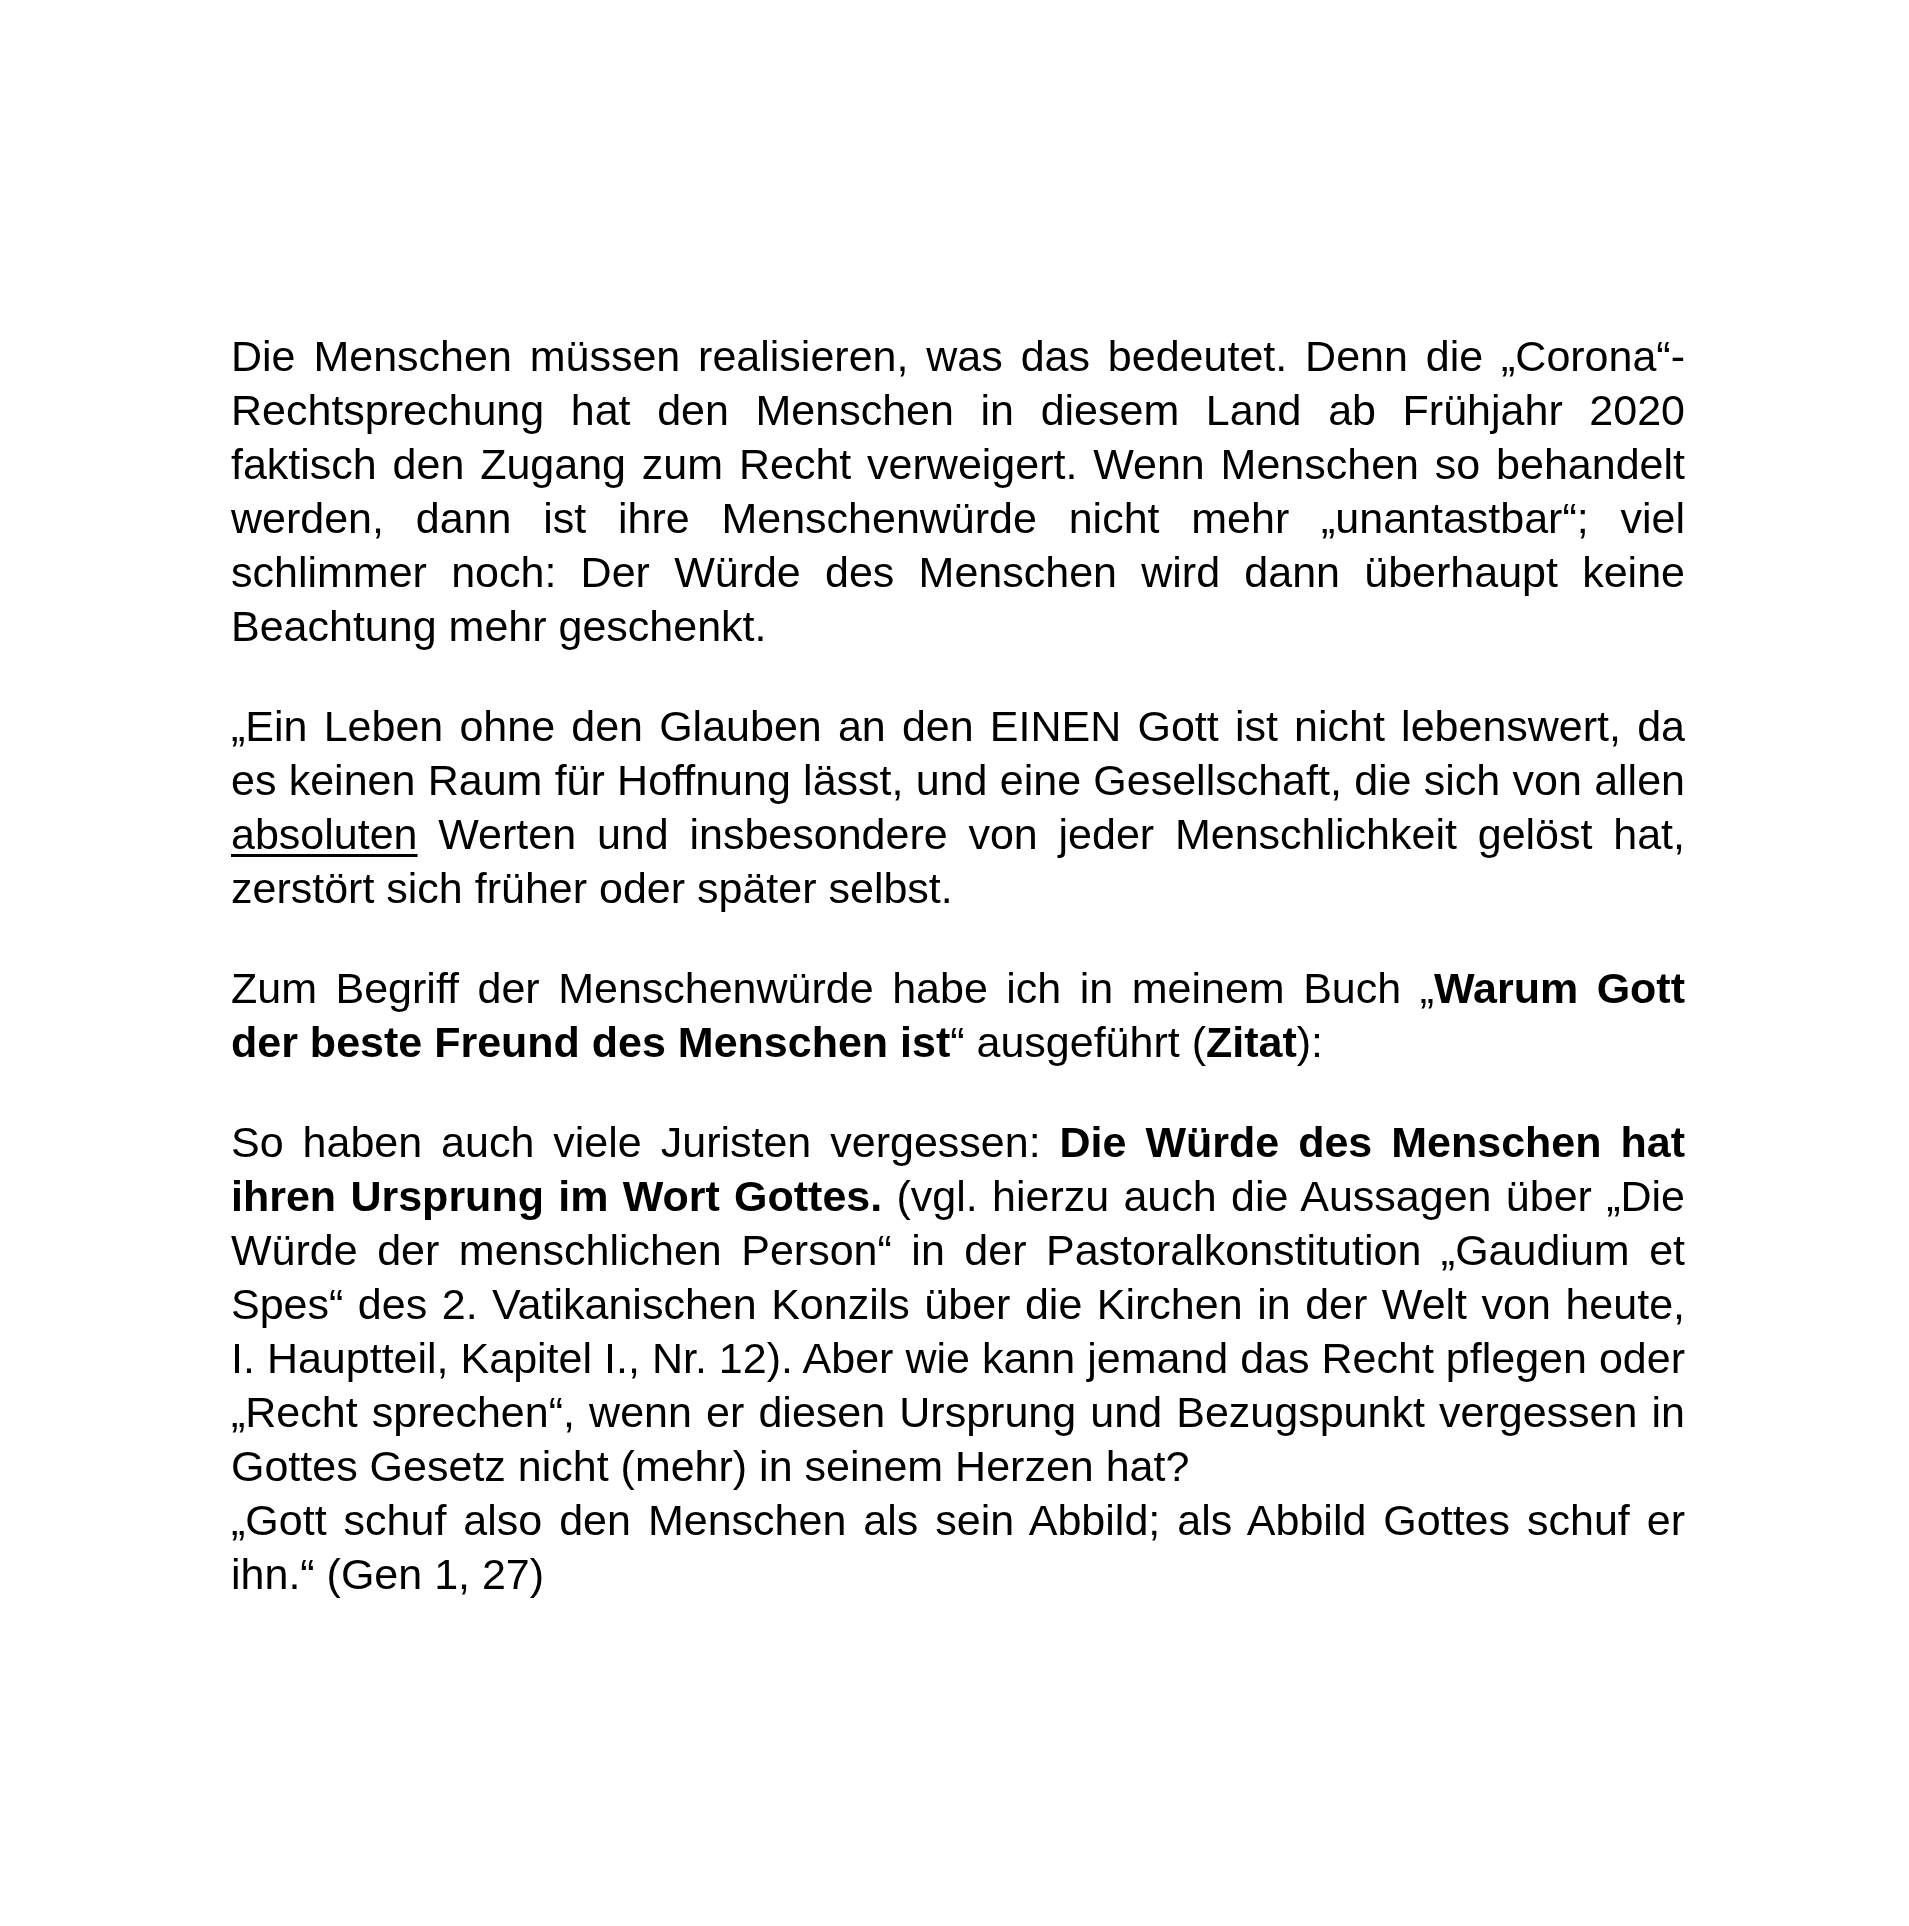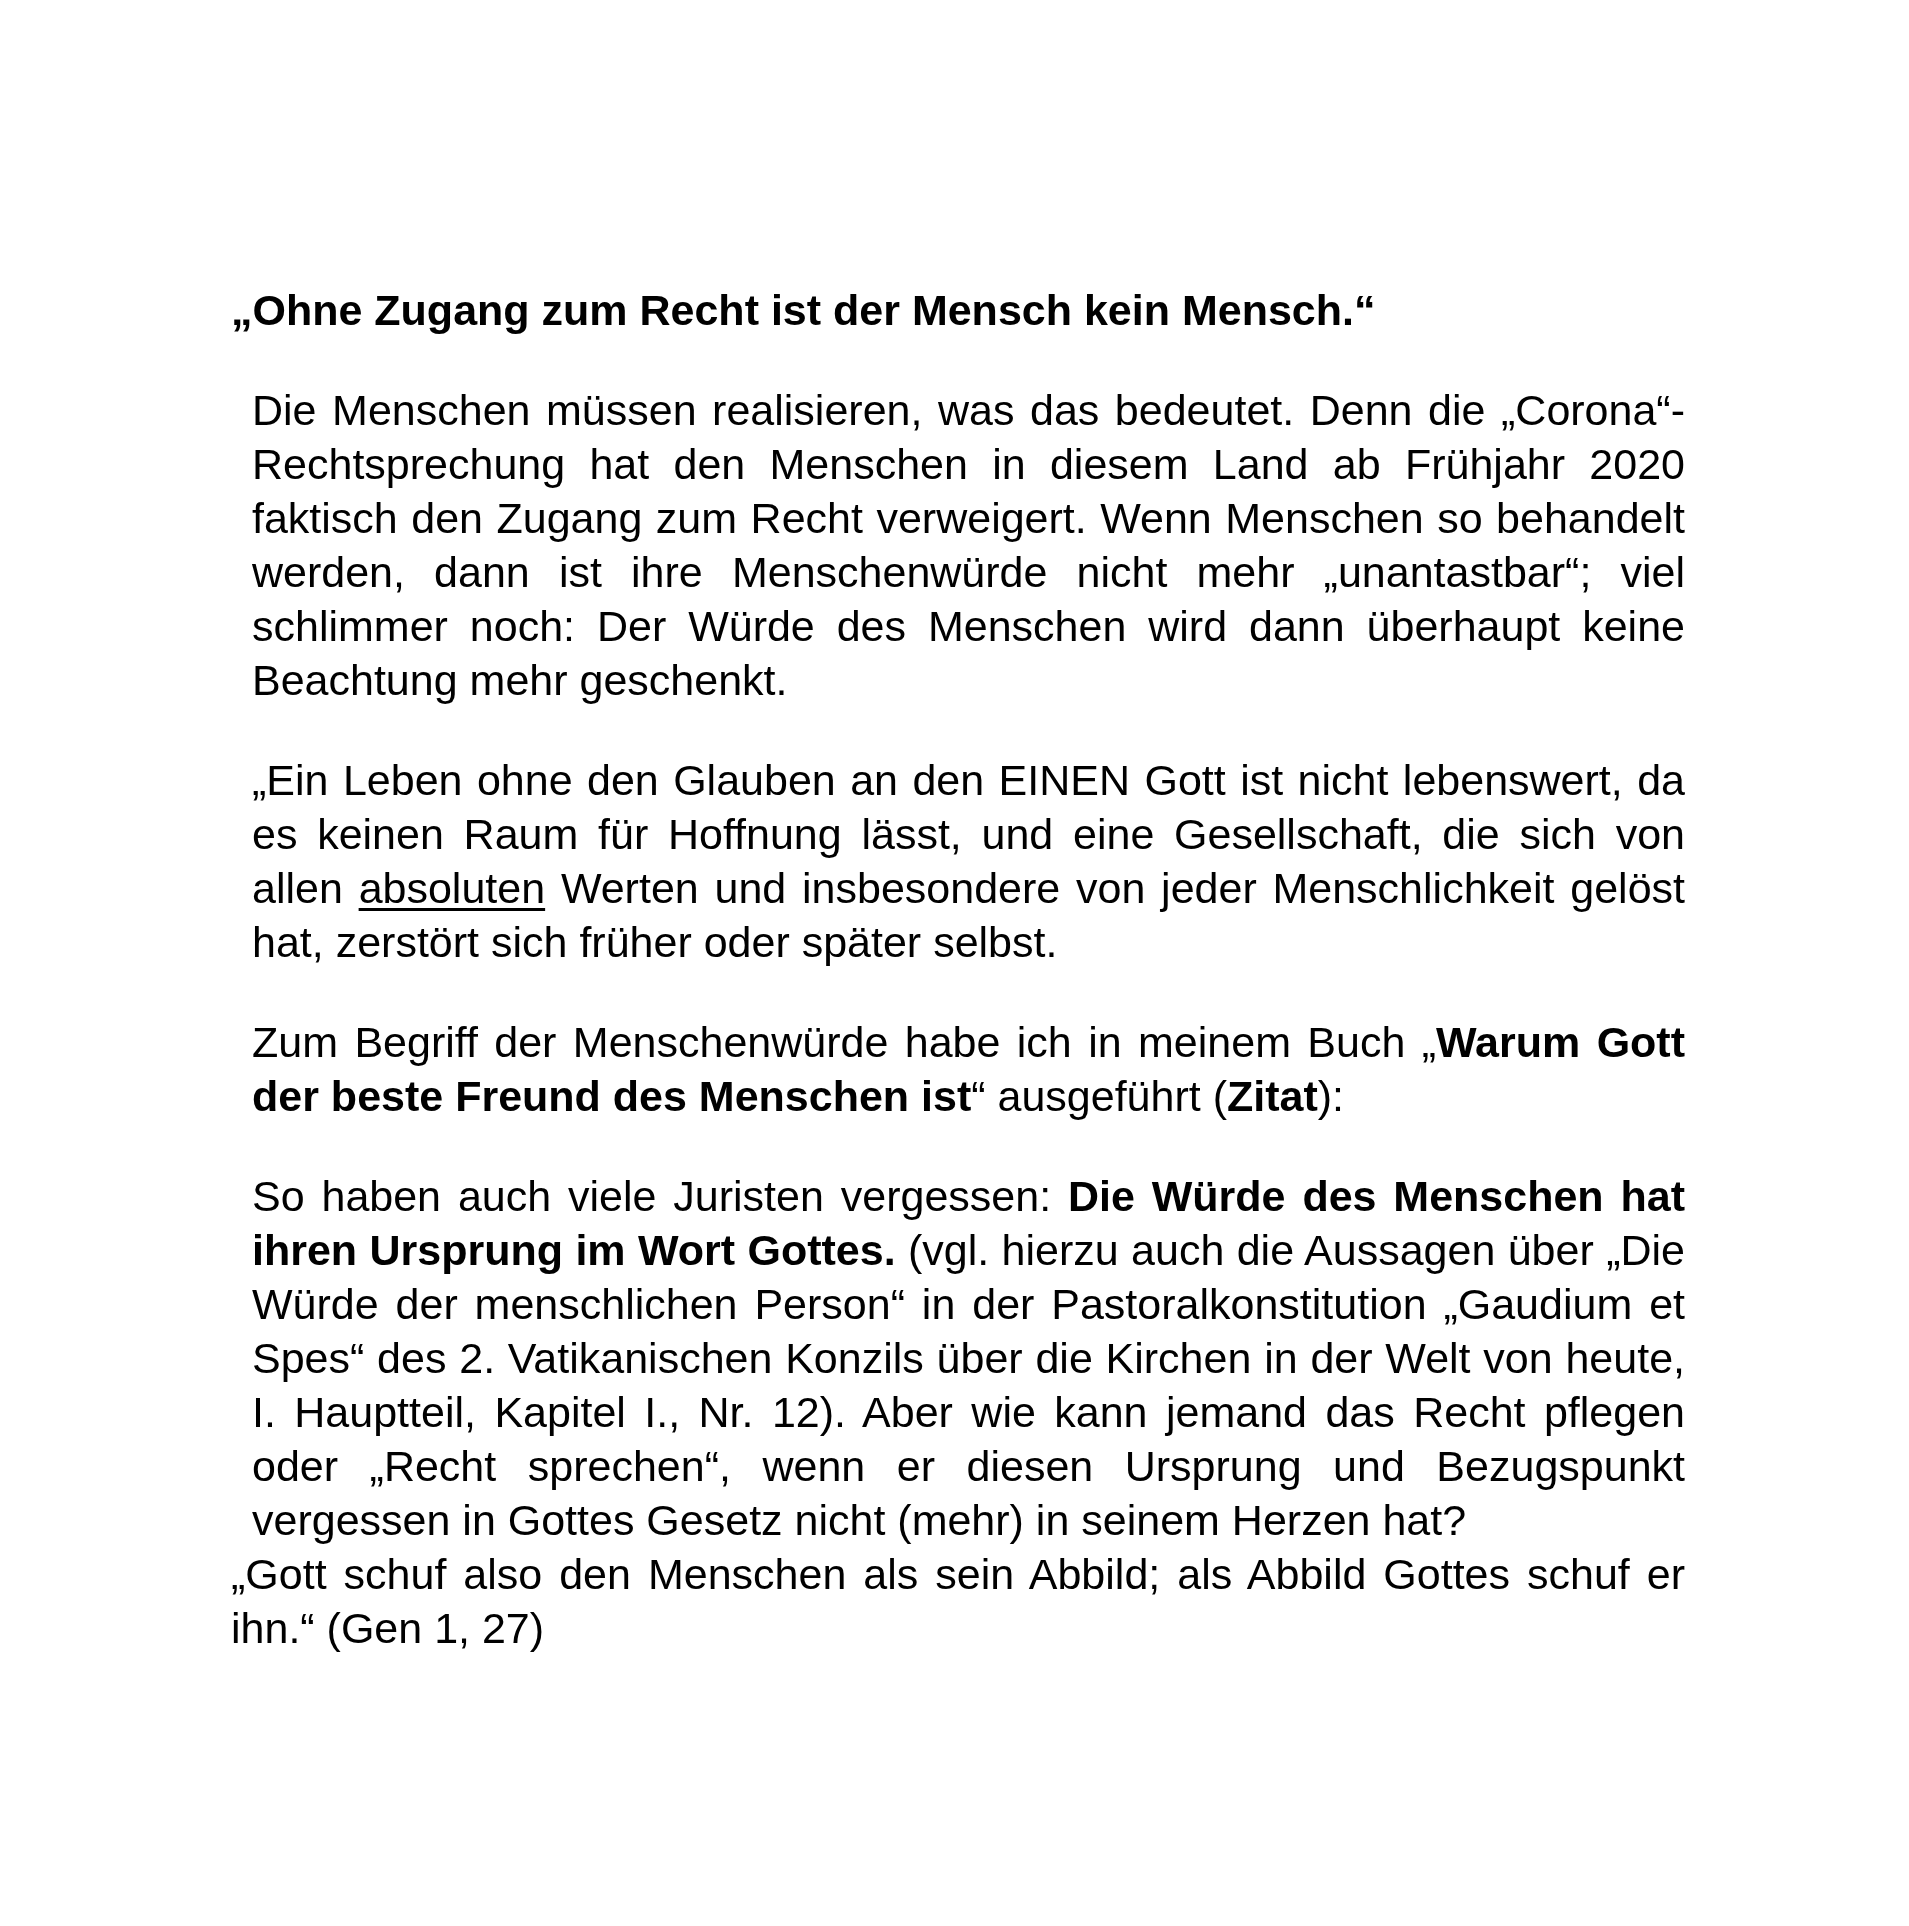--- a/index.html
+++ b/index.html
@@ -22,35 +22,33 @@
     top: 283px;
     width: 1454px;
     text-align: justify;
   }
   .content p {
     margin: 0;
     padding: 0;
   }
   .content p.space {
     margin-top: 46px;
-    margin-left: 21px;
   }
   .seg-bold { font-weight: bold; }
   .seg-underline {
     text-decoration: underline;
     text-decoration-thickness: 3.1px;
     text-underline-offset: 5.4px;
   }
 </style>
 </head>
 <body>
 
 <div class="page" style="background: rgb(255, 255, 255); color: rgb(0, 0, 0);">
   <div class="content">
-      <p><span class="seg-bold">„Ohne Zugang zum Recht ist der Mensch kein Mensch.“</span></p>
       <p class="space"><span>Die Menschen müssen realisieren, was das bedeutet. Denn die „Corona“-Rechtsprechung hat den Menschen in diesem Land ab Frühjahr 2020 faktisch den Zugang zum Recht verweigert. Wenn Menschen so behandelt werden, dann ist ihre Menschenwürde nicht mehr „unantastbar“; viel schlimmer noch: Der Würde des Menschen wird dann überhaupt keine Beachtung mehr geschenkt.</span></p>
       <p class="space"><span>„Ein Leben ohne den Glauben an den EINEN Gott ist nicht lebenswert, da es keinen Raum für Hoffnung lässt, und eine Gesellschaft, die sich von allen </span><span class="seg-underline">absoluten</span><span> Werten und insbesondere von jeder Menschlichkeit gelöst hat, zerstört sich früher oder später selbst.</span></p>
       <p class="space"><span>Zum Begriff der Menschenwürde habe ich in meinem Buch „</span><span class="seg-bold">Warum Gott der beste Freund des Menschen ist</span><span>“ ausgeführt (</span><span class="seg-bold">Zitat</span><span>):</span></p>
       <p class="space"><span>So haben auch viele Juristen vergessen: </span><span class="seg-bold">Die Würde des Menschen hat ihren Ursprung im Wort Gottes.</span><span> (vgl. hierzu auch die Aussagen über „Die Würde der menschlichen Person“ in der Pastoralkonstitution „Gaudium et Spes“ des 2. Vatikanischen Konzils über die Kirchen in der Welt von heute, I. Hauptteil, Kapitel I., Nr. 12). Aber wie kann jemand das Recht pflegen oder „Recht sprechen“, wenn er diesen Ursprung und Bezugspunkt vergessen in Gottes Gesetz nicht (mehr) in seinem Herzen hat?</span></p>
       <p><span>„Gott schuf also den Menschen als sein Abbild; als Abbild Gottes schuf er ihn.“ (Gen 1, 27)</span></p>
     </div>
 
 </div>
 
 

